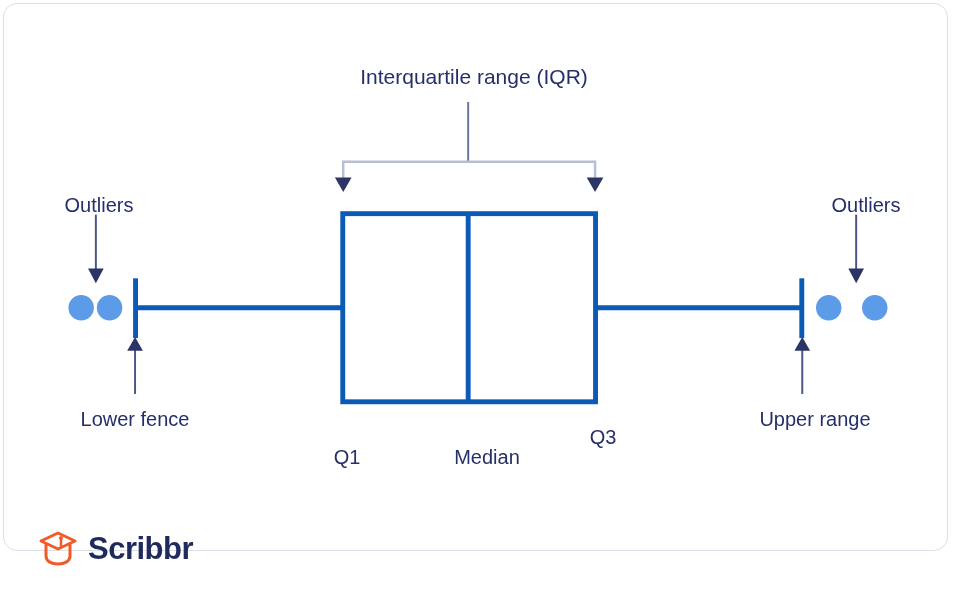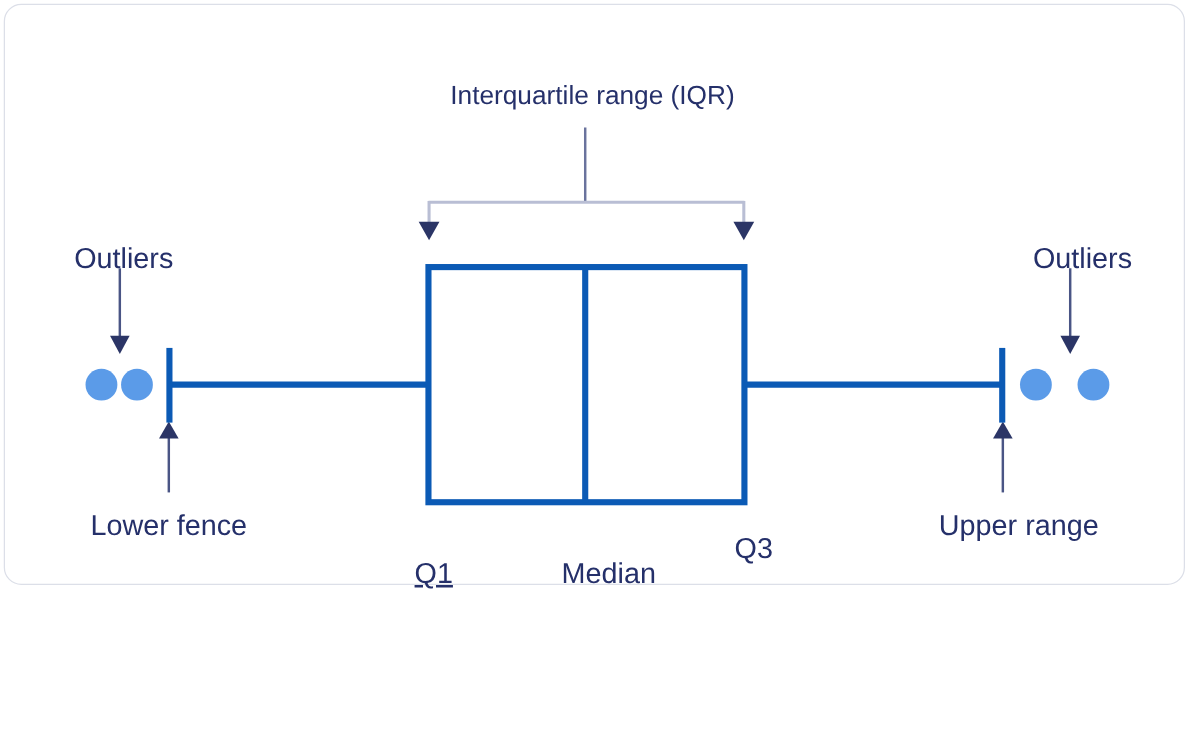--- a/index.html
+++ b/index.html
@@ -13,46 +13,46 @@
     width: 957px;
     height: 593px;
     overflow: hidden;
     background: #ffffff;
   }
   #card {
     position: absolute;
     left: 3px;
     top: 3px;
     width: 945px;
-    height: 465px;
+    height: 548px;
     background: #ffffff;
     border: 1px solid #dcdfe8;
     border-radius: 14px;
     box-sizing: border-box;
   }
   #plot {
     position: absolute;
     left: 0;
     top: 0;
   }
   .lbl {
     position: absolute;
     color: #25306a;
-    font-size: 23px;
+    font-size: 20px;
     line-height: 1;
     white-space: nowrap;
     font-family: "Liberation Sans", sans-serif;
   }
   .lbl.center { transform: translateX(-50%); }
   #lbl-iqr      { left: 470px; top: 62px;  font-size: 21px; }
   #lbl-out-left { left: 95px;  top: 191px; }
   #lbl-out-right{ left: 862px; top: 191px; }
   #lbl-lowfence { left: 131px; top: 405px; text-align: right; }
   #lbl-upfence  { left: 811px; top: 405px; }
-  #lbl-q1       { left: 343px; top: 443px; text-decoration: underline; }
+  #lbl-q1       { left: 343px; top: 443px; }
   #lbl-median   { left: 483px; top: 443px; }
   #lbl-q3       { left: 599px; top: 423px; }
 
   #logo {
     position: absolute;
     left: 33px;
     top: 525px;
     display: flex;
     align-items: center;
     gap: 9px;
@@ -126,15 +126,24 @@
 
     <div class="lbl center" id="lbl-iqr">Interquartile range (IQR)</div>
     <div class="lbl center" id="lbl-out-left">Outliers</div>
     <div class="lbl center" id="lbl-out-right">Outliers</div>
     <div class="lbl center" id="lbl-lowfence">Lower fence</div>
     <div class="lbl center" id="lbl-upfence">Upper range</div>
     <div class="lbl center" id="lbl-q1">Q1</div>
     <div class="lbl center" id="lbl-median">Median</div>
     <div class="lbl center" id="lbl-q3">Q3</div>
 
+    <div id="logo">
+      <svg width="42" height="40" viewBox="0 0 42 40">
+        <path d="M21 4 L38 12 L21 20 L4 12 Z" fill="none" stroke="#f15a29" stroke-width="3" stroke-linejoin="round"></path>
+        <path d="M9 16 L9 27 C9 32 14 35 21 35 C28 35 33 32 33 27 L33 16" fill="none" stroke="#f15a29" stroke-width="3" stroke-linecap="round" stroke-linejoin="round"></path>
+        <path d="M24 9 L24 17" fill="none" stroke="#f15a29" stroke-width="2.5" stroke-linecap="round"></path>
+        <circle cx="24" cy="9" r="2" fill="#f15a29"></circle>
+      </svg>
+      <span id="logo-text">Scribbr</span>
+    </div>
 
   </div>
 </div>
 
 </body></html>

